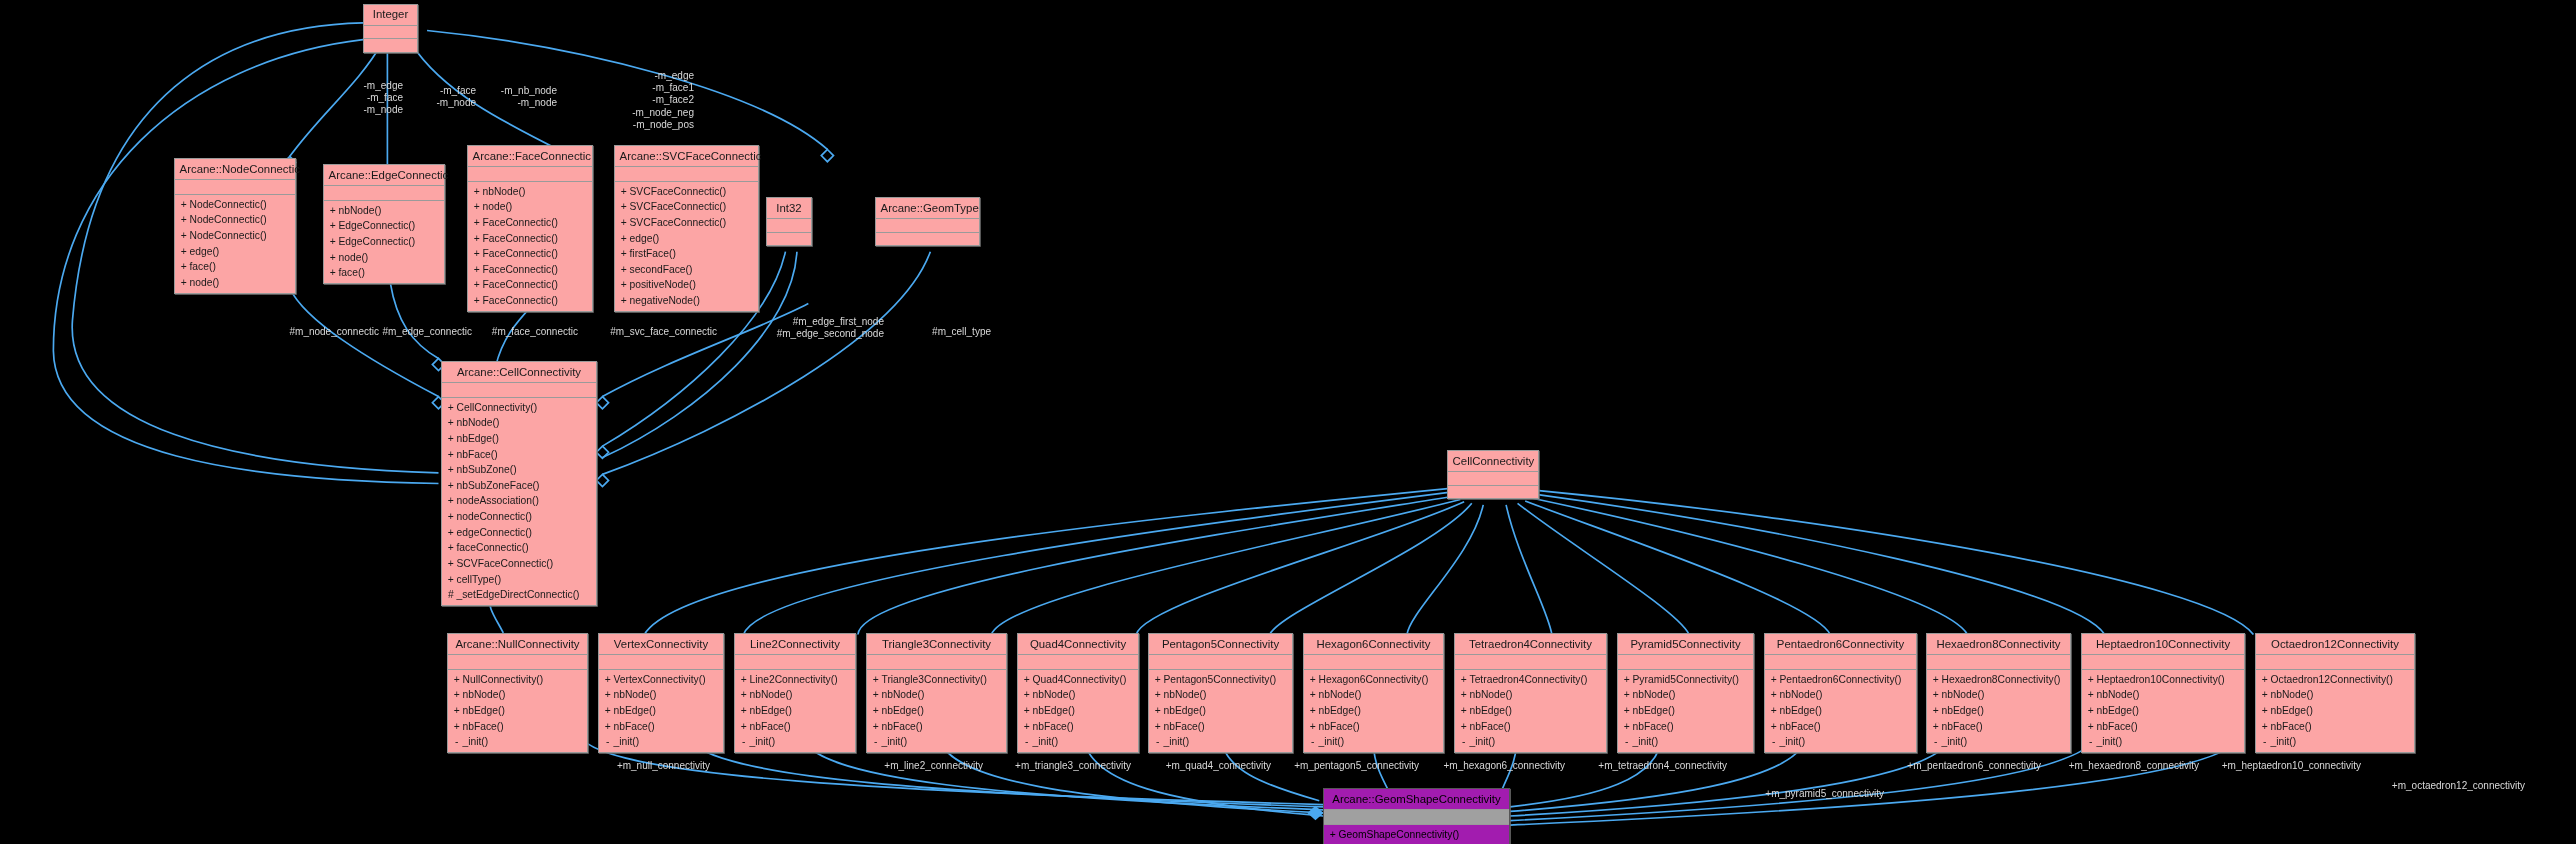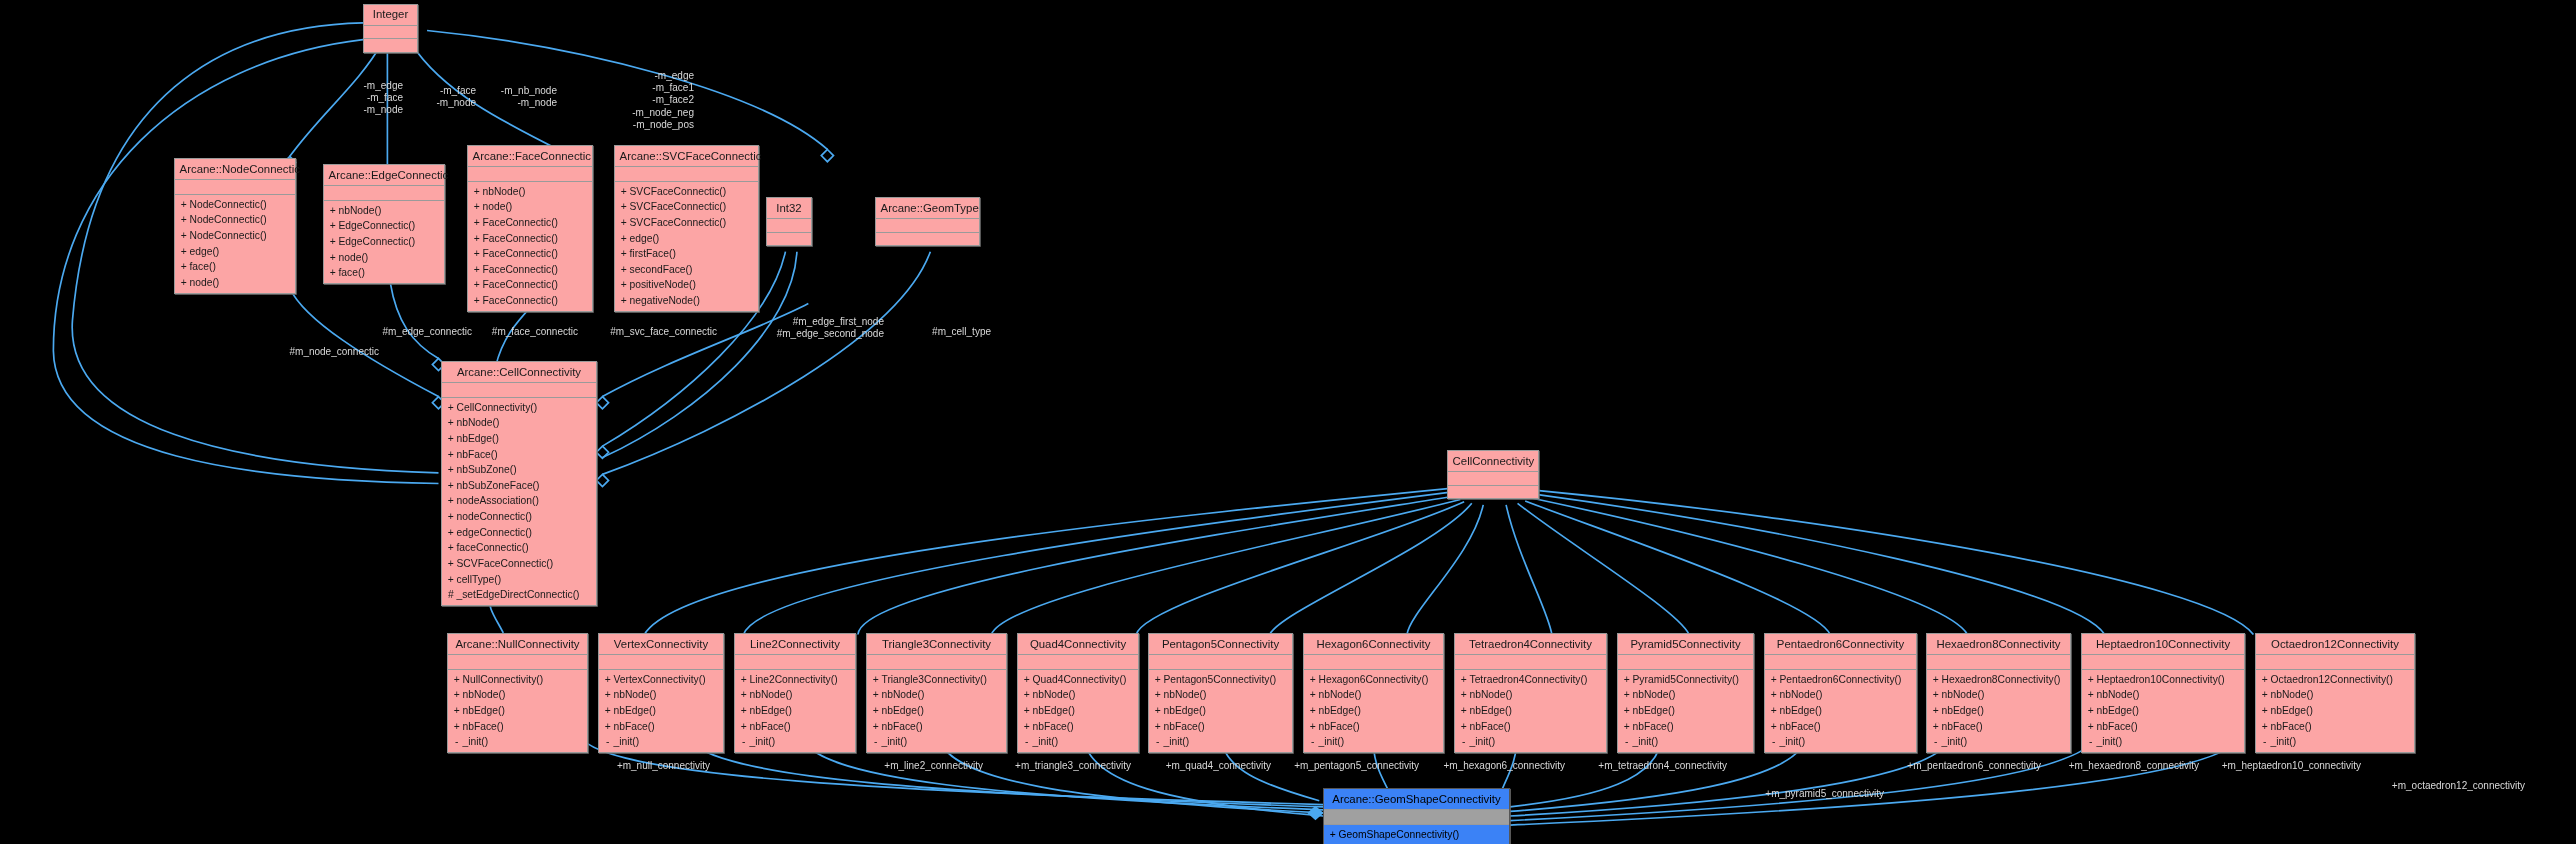--- a/index.html
+++ b/index.html
@@ -42,21 +42,21 @@
   }
   .cls .ops{padding:1.5px 3.1px 2.3px 3.1px;}
   .cls .row{
     display:flex;
     font-size:10.3px;
     line-height:1.52;
     color:#1a1a1a;
     white-space:nowrap;
   }
   .cls .vis{width:11.4px;flex:0 0 11.4px;text-align:center;}
-  .cls.hl{background:#3b82f6;border:0.8px solid #555;}
+  .cls.hl{background:#a21caf;border:0.8px solid #555;}
   .cls.hl .title,.cls.hl .row{color:#000;}
   .cls.hl .attrs{background:#a0a0a0;}
 
   
   .cls.small .attrs{min-height:10.7px;}
   .cls.small .ops{min-height:12.2px;padding:0;}
 
   
   .elabel{
     position:absolute;
@@ -157,21 +157,21 @@
 
   <div class="elabel" style="left:458px;top:85px;width:99px;">-m_nb_node
 -m_node</div>
 
   <div class="elabel" style="left:595px;top:70px;width:99px;">-m_edge
 -m_face1
 -m_face2
 -m_node_neg
 -m_node_pos</div>
 
-  <div class="elabel" style="left:265px;top:326px;width:114px;margin-top:20px;">#m_node_connectic</div>
+  <div class="elabel" style="left:265px;top:326px;width:114px;">#m_node_connectic</div>
 
   <div class="elabel" style="left:358px;top:326px;width:114px;">#m_edge_connectic</div>
 
   <div class="elabel" style="left:464px;top:326px;width:114px;">#m_face_connectic</div>
 
   <div class="elabel" style="left:580px;top:326px;width:137px;">#m_svc_face_connectic</div>
 
   <div class="elabel" style="left:747px;top:316px;width:137px;">#m_edge_first_node
 #m_edge_second_node</div>
 

